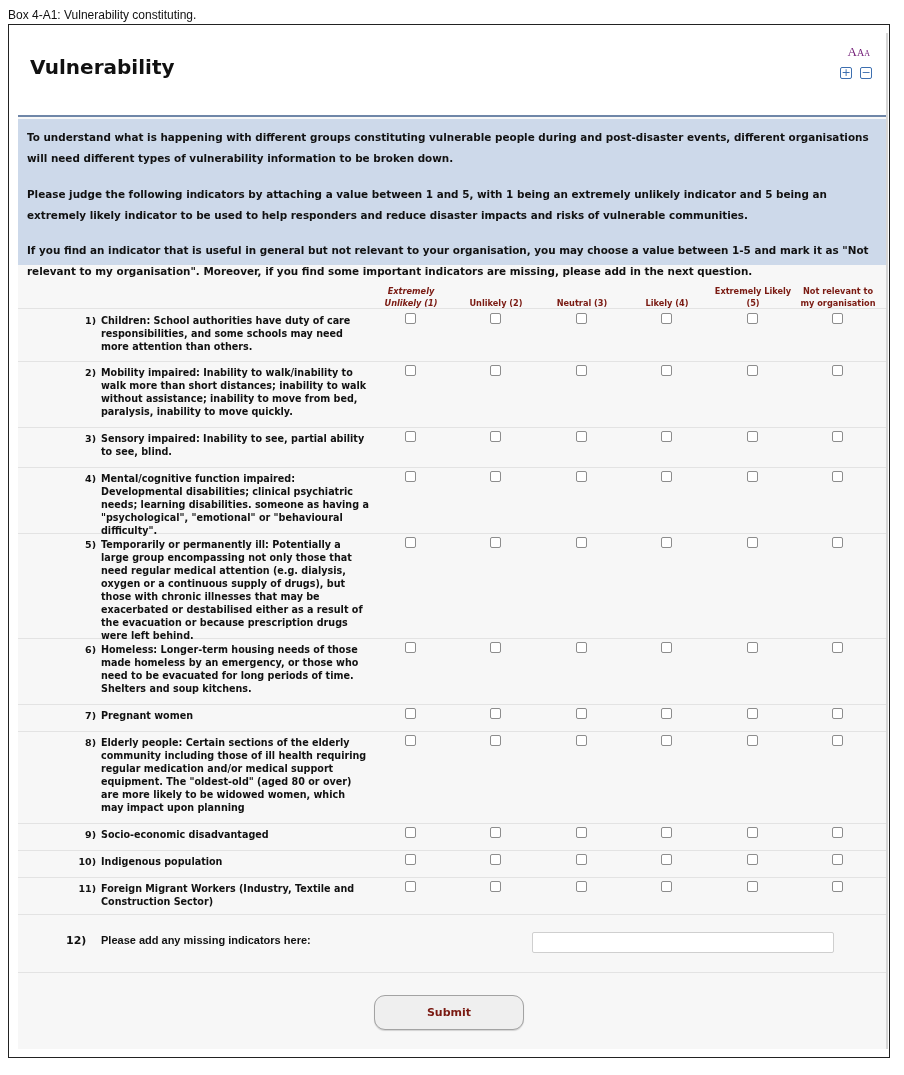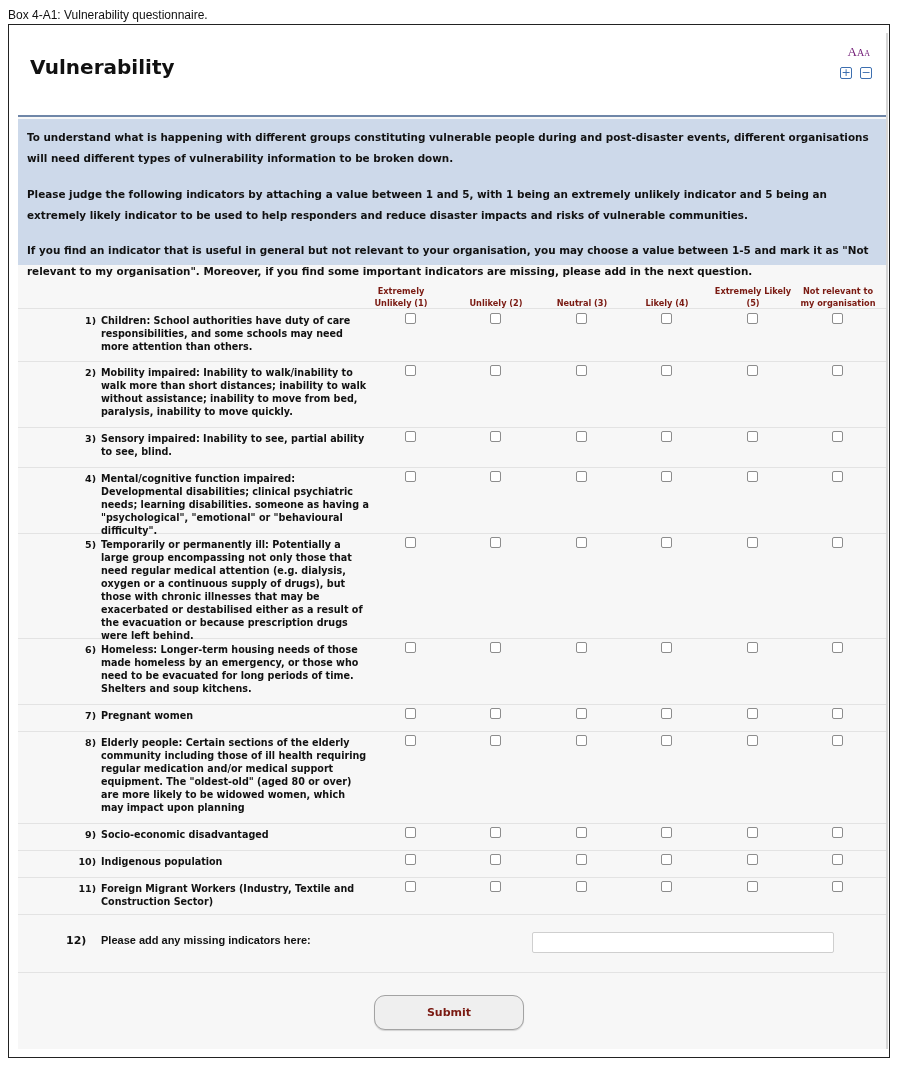--- a/index.html
+++ b/index.html
@@ -103,40 +103,40 @@
     position: absolute; left: 356px; top: 962px; width: 150px; height: 35px;
     background: #efefef; border: 1px solid #a3a3a3; border-radius: 11px;
     box-shadow: 0 1px 1px rgba(0,0,0,0.15);
     font-family: "DejaVu Sans", sans-serif; font-weight: bold; font-size: 11px; color: #7a1a12;
     cursor: pointer;
   }
 </style>
 </head>
 <body>
 
-<div class="caption"><b>Box 4-A1:</b><span> Vulnerability questionnaire.</span></div>
+<div class="caption"><b>Box 4-A1:</b><span> Vulnerability constituting.</span></div>
 
 <div class="frame">
   <div class="panel">
 
     <div class="header">
       <div class="title">Vulnerability</div>
       <div class="font-size-label"><span class="a1">A</span><span class="a2">A</span><span class="a3">A</span></div>
       <div class="font-btn plus"><span>+</span></div>
       <div class="font-btn minus"><span>−</span></div>
     </div>
 
     <div class="intro">
       <p>To understand what is happening with different groups constituting vulnerable people during and post-disaster events, different organisations will need different types of vulnerability information to be broken down.</p>
       <p>Please judge the following indicators by attaching a value between 1 and 5, with 1 being an extremely unlikely indicator and 5 being an extremely likely indicator to be used to help responders and reduce disaster impacts and risks of vulnerable communities.</p>
       <p>If you find an indicator that is useful in general but not relevant to your organisation, you may choose a value between 1-5 and mark it as "Not relevant to my organisation". Moreover, if you find some important indicators are missing, please add in the next question.</p>
     </div>
 
     <div class="grid-head">
-      <div class="col-head" style="left:340px;">Extremely Unlikely (1)</div>
+      <div class="col-head" style="left:350px;font-style:italic;">Extremely Unlikely (1)</div>
       <div class="col-head" style="left:435px;">Unlikely (2)</div>
       <div class="col-head" style="left:521px;">Neutral (3)</div>
       <div class="col-head" style="left:606px;">Likely (4)</div>
       <div class="col-head" style="left:692px;">Extremely Likely (5)</div>
       <div class="col-head" style="left:777px;">Not relevant to my organisation</div>
     </div>
 
     <div id="rows">
         <div class="q-row" style="top: 277px; height: 52px;">
           <span class="q-num">1)</span>

